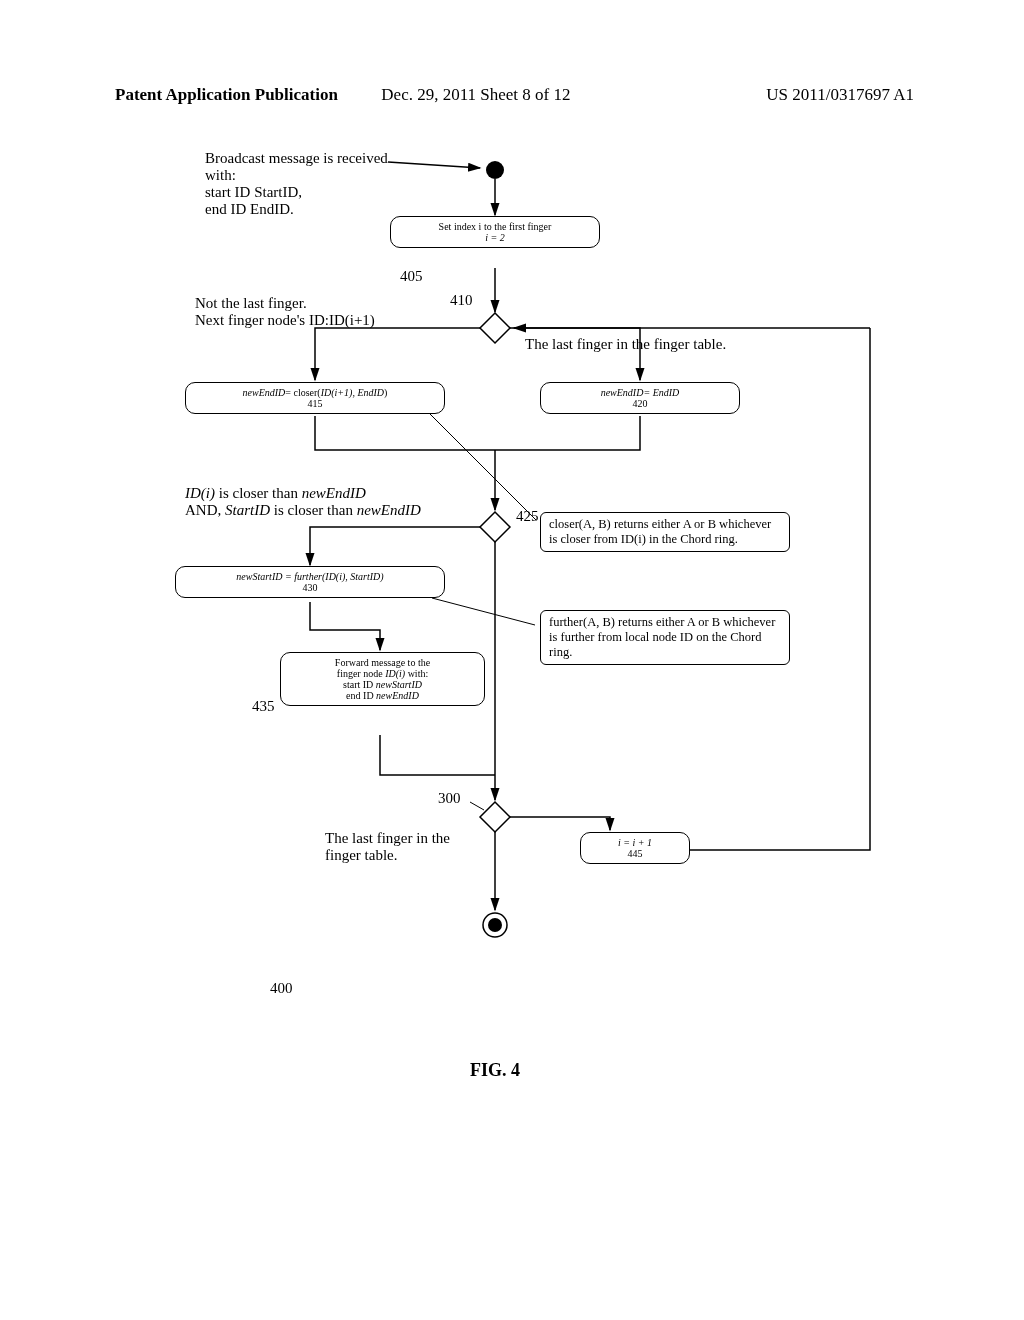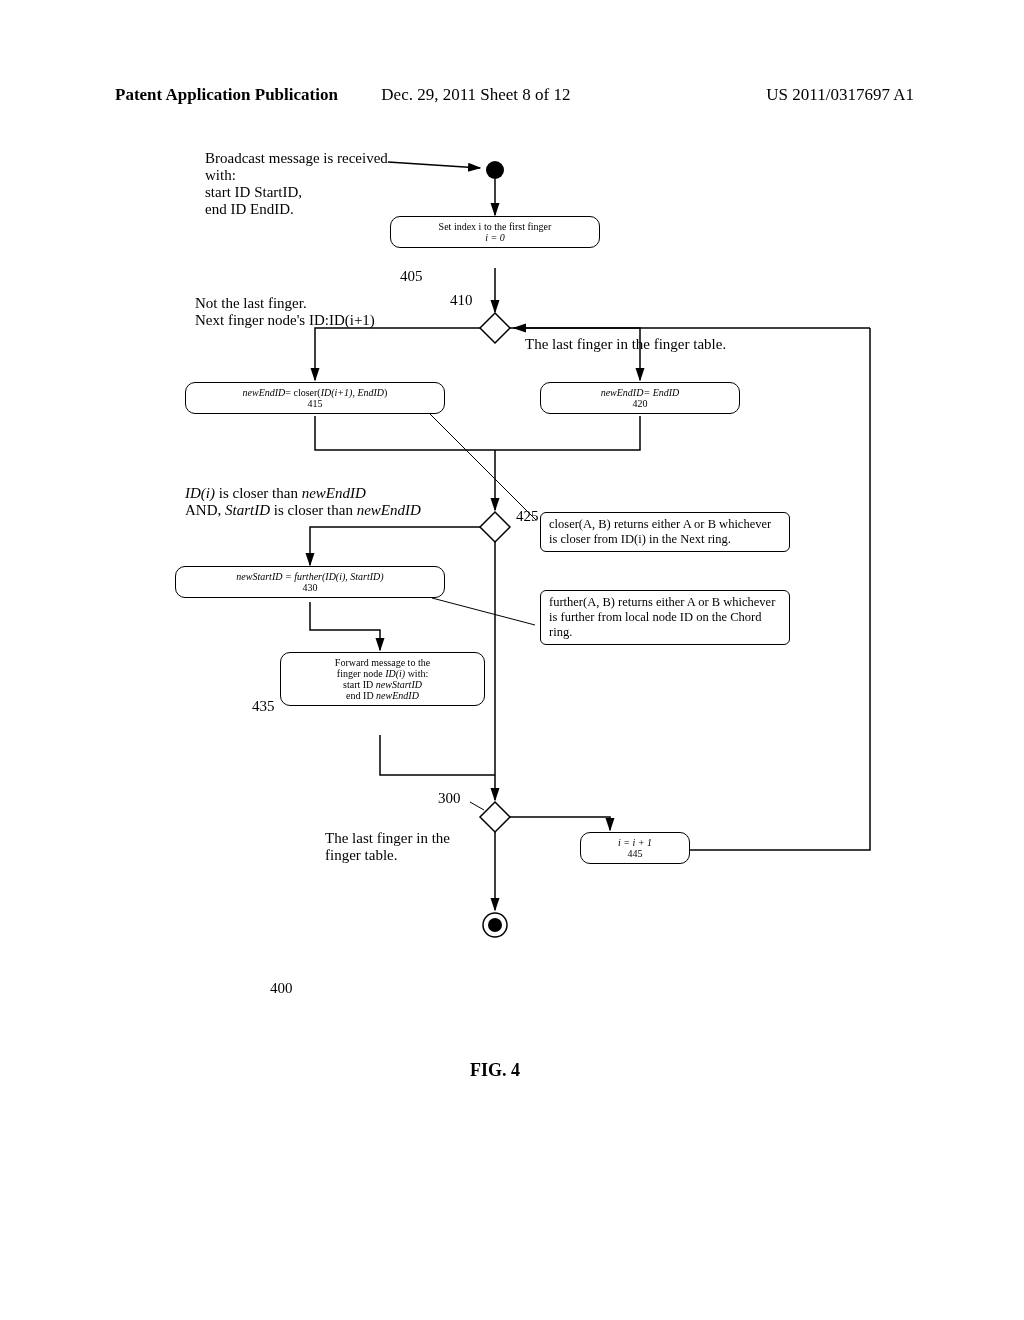--- a/index.html
+++ b/index.html
@@ -121,21 +121,21 @@
   </svg>
 
   <div class="textlabel" style="top:0px; left:105px; width:190px;">
     <div style="white-space: pre-line;">Broadcast message is received with:
 start ID StartID,
 end ID EndID.</div>
   </div>
 
   <div class="box" style="top:66px; left:290px; width:210px;">
     <div>Set index i to the first finger</div>
-    <div class="italic">i = 0</div>
+    <div class="italic">i = 2</div>
   </div>
   <div class="textlabel" style="top:118px; left:300px;">405</div>
 
   <div class="textlabel" style="top:142px; left:350px;">410</div>
   <div class="textlabel" style="top:145px; left:95px; width:260px; white-space:pre-line;">Not the last finger.
 Next finger node's ID:ID(i+1)</div>
   <div class="textlabel" style="top:186px; left:425px; width:280px;">The last finger in the finger table.</div>
 
   <div class="box" style="top:232px; left:85px; width:260px;">
     <div><span class="italic">newEndID</span>= closer(<span class="italic">ID(i+1), EndID</span>)</div>
@@ -146,28 +146,28 @@
     <div><span class="italic">newEndID= EndID</span></div>
     <div>420</div>
   </div>
 
   <div class="textlabel" style="top:335px; left:85px; width:310px;">
     <div><span class="italic">ID(i)</span> is closer than <span class="italic">newEndID</span></div>
     <div>AND, <span class="italic">StartID</span> is closer than <span class="italic">newEndID</span></div>
   </div>
   <div class="textlabel" style="top:358px; left:416px;">425</div>
 
-  <div class="box" style="top:362px; left:440px; width:250px; text-align:left; font-size:12.5px; border-radius:6px;">closer(A, B) returns either A or B whichever is closer from ID(i) in the Next ring.</div>
+  <div class="box" style="top:362px; left:440px; width:250px; text-align:left; font-size:12.5px; border-radius:6px;">closer(A, B) returns either A or B whichever is closer from ID(i) in the Chord ring.</div>
 
   <div class="box" style="top:416px; left:75px; width:270px;">
     <div class="italic">newStartID = further(ID(i), StartID)</div>
     <div>430</div>
   </div>
 
-  <div class="box" style="top:440px; left:440px; width:250px; text-align:left; font-size:12.5px; border-radius:6px;">further(A, B) returns either A or B whichever is further from local node ID on the Chord ring.</div>
+  <div class="box" style="top:460px; left:440px; width:250px; text-align:left; font-size:12.5px; border-radius:6px;">further(A, B) returns either A or B whichever is further from local node ID on the Chord ring.</div>
 
   <div class="box" style="top:502px; left:180px; width:205px;">
     <div>Forward message to the<br>finger node <span class="italic">ID(i)</span> with:<br>start ID <span class="italic">newStartID</span><br>end ID <span class="italic">newEndID</span></div>
   </div>
   <div class="textlabel" style="top:548px; left:152px;">435</div>
 
   <div class="textlabel" style="top:640px; left:338px;">300</div>
   <div class="textlabel" style="top:680px; left:225px; width:155px;">The last finger in the finger table.</div>
 
   <div class="box" style="top:682px; left:480px; width:110px;">

